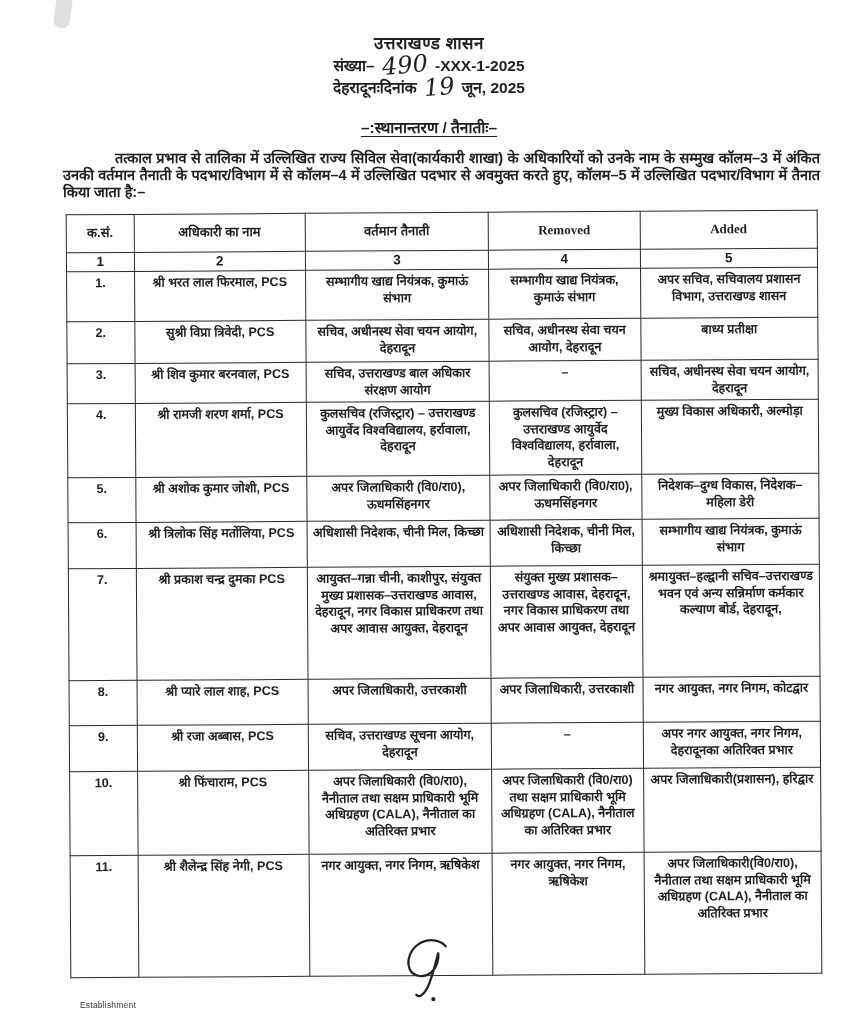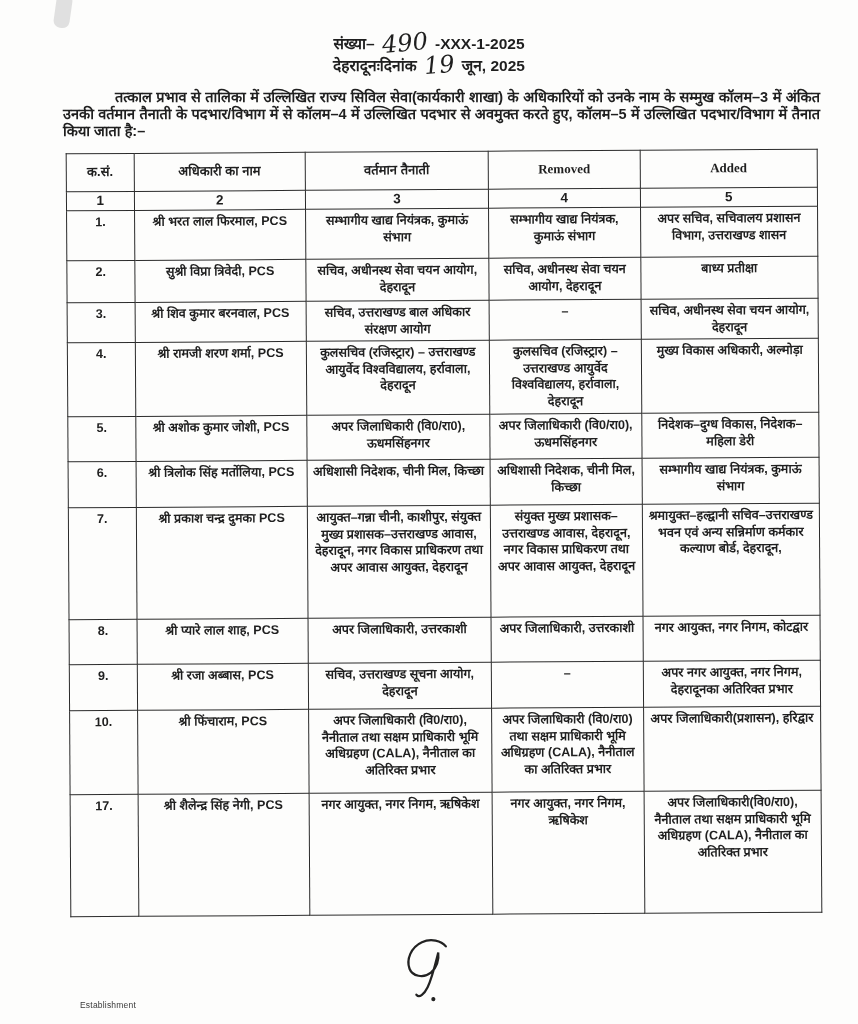--- a/index.html
+++ b/index.html
@@ -110,24 +110,26 @@
   }
 </style>
 </head>
 <body>
 
 <div class="page">
 
   <div class="scan-smudge"></div>
 
   <div class="header-block">
+    <div class="header-org">उत्तराखण्ड शासन</div>
     <div class="header-num"><span>संख्या–</span>&nbsp;<span class="handwritten">490</span>&nbsp;<span>-XXX-1-2025</span></div>
     <div class="header-date"><span>देहरादूनःदिनांक</span>&nbsp;<span class="handwritten">19</span>&nbsp;<span>जून, 2025</span></div>
   </div>
 
+  <div class="subject">–:स्थानान्तरण / तैनातीः–</div>
 
   <p class="paragraph">तत्काल प्रभाव से तालिका में उल्लिखित राज्य सिविल सेवा(कार्यकारी शाखा) के अधिकारियों को उनके नाम के सम्मुख कॉलम–3 में अंकित उनकी वर्तमान तैनाती के पदभार/विभाग में से कॉलम–4 में उल्लिखित पदभार से अवमुक्त करते हुए, कॉलम–5 में उल्लिखित पदभार/विभाग में तैनात किया जाता है:–</p>
 
   <div class="table-wrap">
     <table class="transfer">
       <colgroup>
           <col class="c1">
           <col class="c2">
           <col class="c3">
           <col class="c4">
@@ -214,21 +216,21 @@
           <td>अपर नगर आयुक्त, नगर निगम, देहरादूनका अतिरिक्त प्रभार</td>
         </tr>
         <tr>
           <td>10.</td>
           <td class="name">श्री फिंचाराम, PCS</td>
           <td>अपर जिलाधिकारी (वि0/रा0), नैनीताल तथा सक्षम प्राधिकारी भूमि अधिग्रहण (CALA), नैनीताल का अतिरिक्त प्रभार</td>
           <td>अपर जिलाधिकारी (वि0/रा0) तथा सक्षम प्राधिकारी भूमि अधिग्रहण (CALA), नैनीताल का अतिरिक्त प्रभार</td>
           <td>अपर जिलाधिकारी(प्रशासन), हरिद्वार</td>
         </tr>
         <tr>
-          <td>17.</td>
+          <td>11.</td>
           <td class="name">श्री शैलेन्द्र सिंह नेगी, PCS</td>
           <td>नगर आयुक्त, नगर निगम, ऋषिकेश</td>
           <td>नगर आयुक्त, नगर निगम, ऋषिकेश</td>
           <td>अपर जिलाधिकारी(वि0/रा0), नैनीताल तथा सक्षम प्राधिकारी भूमि अधिग्रहण (CALA), नैनीताल का अतिरिक्त प्रभार</td>
         </tr>
       </tbody>
     </table>
   </div>
 
   <svg class="signature" viewBox="0 0 60 80" xmlns="http://www.w3.org/2000/svg">

